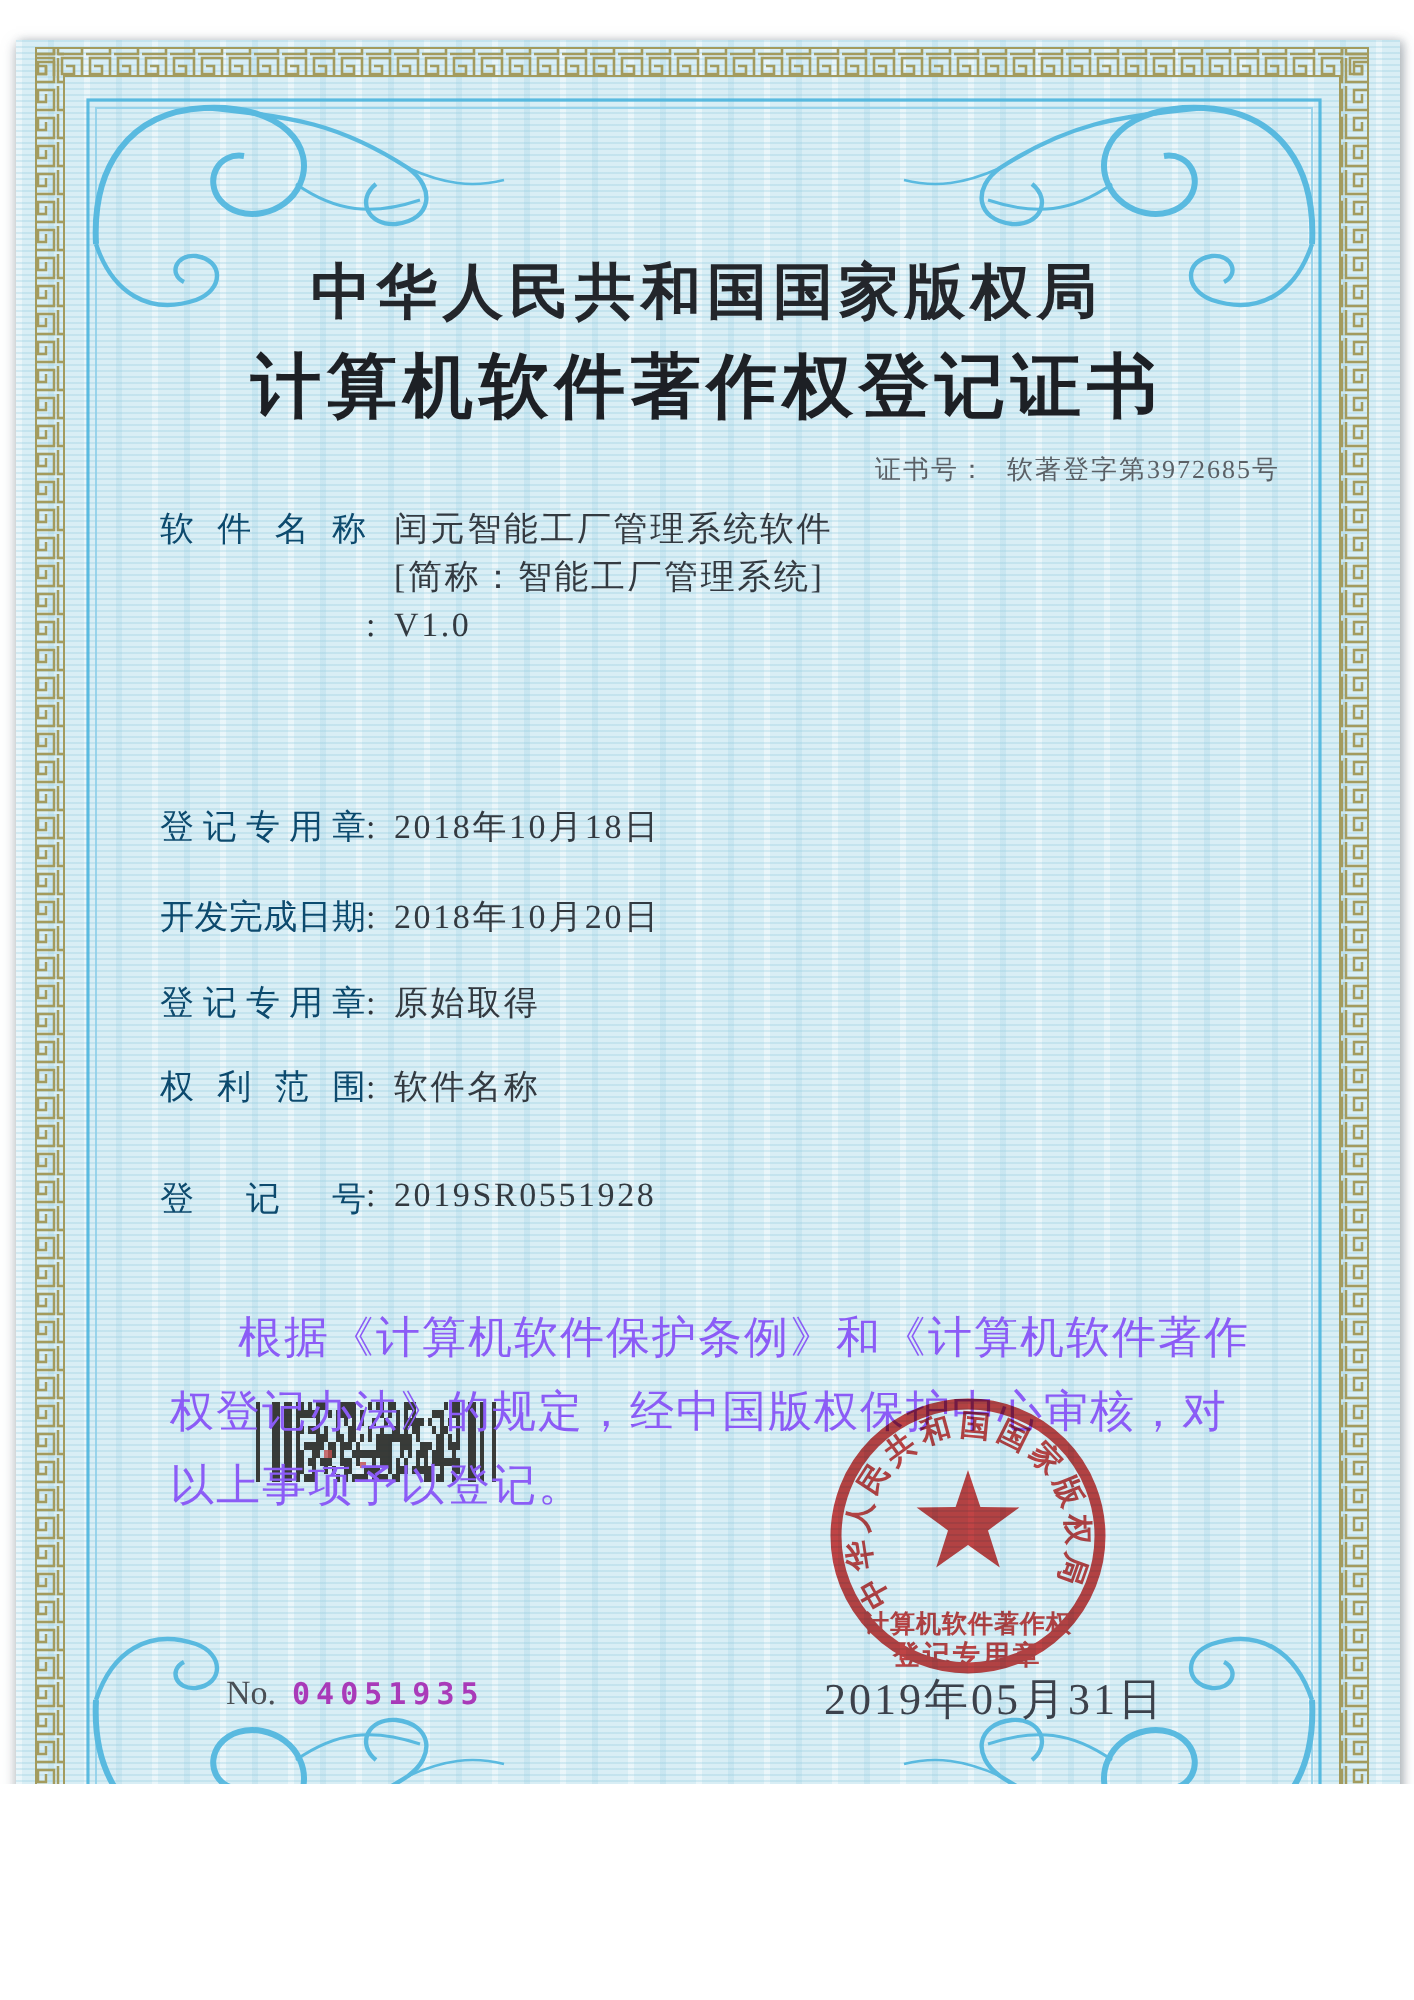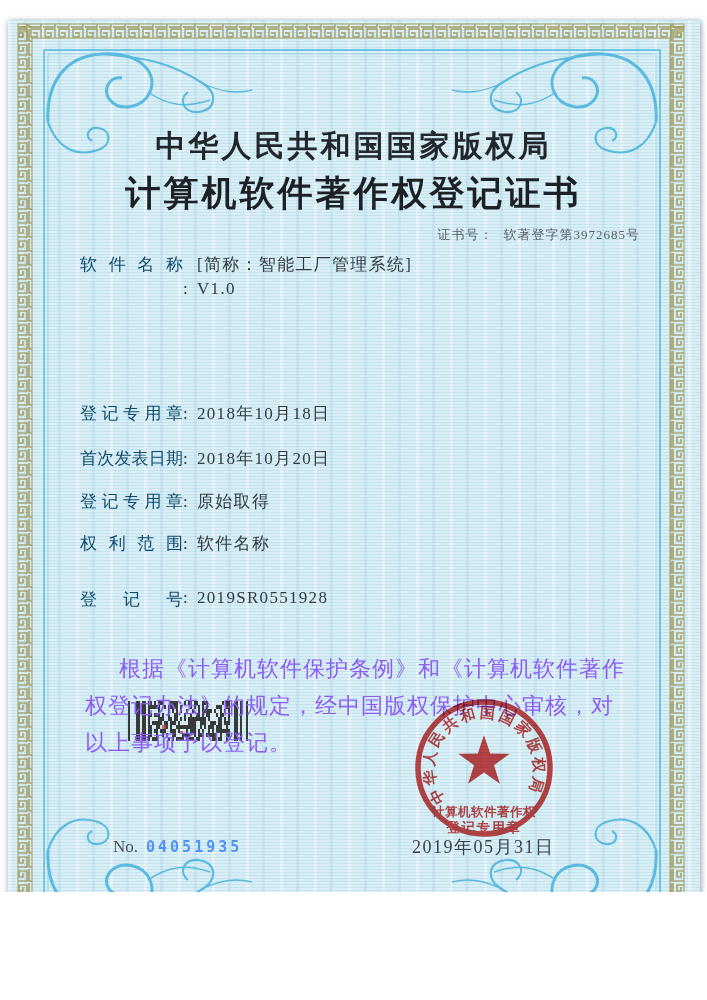--- a/index.html
+++ b/index.html
@@ -20,24 +20,24 @@
   .certno{right:67px;top:226px;font-size:13px;color:#5a6066;letter-spacing:1px;text-align:right;}
   .certno .num{margin-left:10px;}
   .row{left:80px;font-size:17px;color:#31373d;}
   .row .lab{display:inline-block;width:103px;text-align:justify;text-align-last:justify;
             color:#0c4a6e;vertical-align:top;}
   .row .colon{display:inline-block;width:14px;color:#2e343a;}
   .row .val{display:inline-block;letter-spacing:1.3px;color:#333a41;}
   .vline{display:block;letter-spacing:1.3px;color:#333a41;line-height:24px;}
   .statement{left:85px;top:610px;width:548px;white-space:normal;font-size:22px;line-height:37px;
              letter-spacing:1px;text-indent:34px;color:#8b5cf6;margin-top:40px;}
-  .dateline{left:412px;top:835px;font-size:18px;color:#3c414b;letter-spacing:1.5px;z-index:3;}
+  .dateline{left:412px;top:835px;font-size:22px;color:#3c414b;letter-spacing:1.5px;z-index:3;}
   .serial{left:113px;top:837px;font-size:17px;color:#4a4f55;z-index:3;}
   .serial .digits{font-family:"DejaVu Sans Mono","Liberation Mono",monospace;font-size:15px;
-                  font-weight:700;color:#3b82f6;letter-spacing:3px;margin-left:8px;opacity:0.85;}
+                  font-weight:700;color:#a21caf;letter-spacing:3px;margin-left:8px;opacity:0.85;}
   .sealwrap{position:absolute;left:0;top:0;mix-blend-mode:multiply;opacity:0.92;z-index:4;}
 </style>
 </head>
 <body>
 
 <div id="page">
   <div class="paper"></div>
 
   <svg class="decor" width="707" height="1000" viewBox="0 0 707 1000">
     <defs>
@@ -311,32 +311,33 @@
   </svg>
 
   <div class="abs title1">中华人民共和国国家版权局</div>
   <div class="abs title2">计算机软件著作权登记证书</div>
   <div class="abs certno">
     <span>证书号：</span><span class="num">软著登字第3972685号</span>
   </div>
 
   <div class="abs row" style="top:253px">
     <span class="lab">软件名称</span><span class="colon">:</span><span class="val">
+        <span class="vline">闰元智能工厂管理系统软件</span>
         <span class="vline">[简称：智能工厂管理系统]</span>
         <span class="vline">V1.0</span>
     </span>
   </div>
 
 
   <div class="abs row" style="top:402px">
     <span class="lab">登记专用章</span><span class="colon">:</span><span class="val">2018年10月18日</span>
   </div>
 
   <div class="abs row" style="top:447px">
-    <span class="lab">首次发表日期</span><span class="colon">:</span><span class="val">2018年10月20日</span>
+    <span class="lab">开发完成日期</span><span class="colon">:</span><span class="val">2018年10月20日</span>
   </div>
 
   <div class="abs row" style="top:490px">
     <span class="lab">登记专用章</span><span class="colon">:</span><span class="val">原始取得</span>
   </div>
 
   <div class="abs row" style="top:532px">
     <span class="lab">权利范围</span><span class="colon">:</span><span class="val">软件名称</span>
   </div>
 

